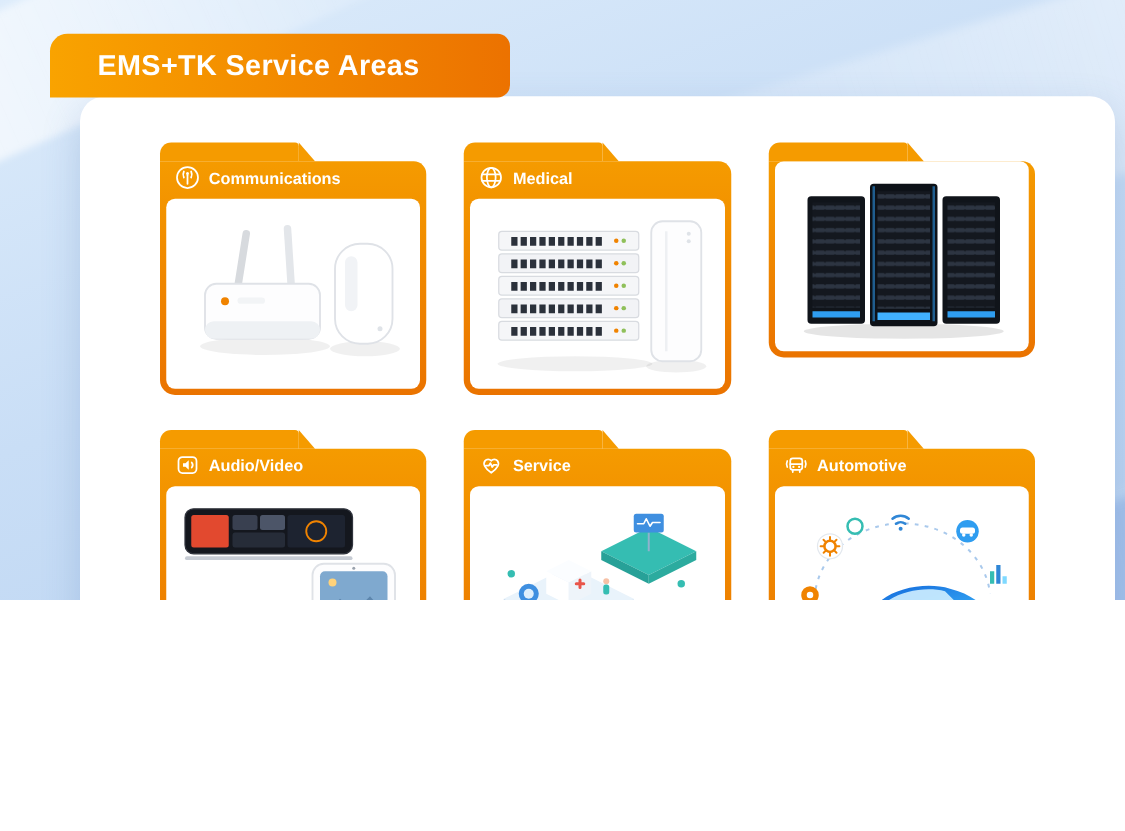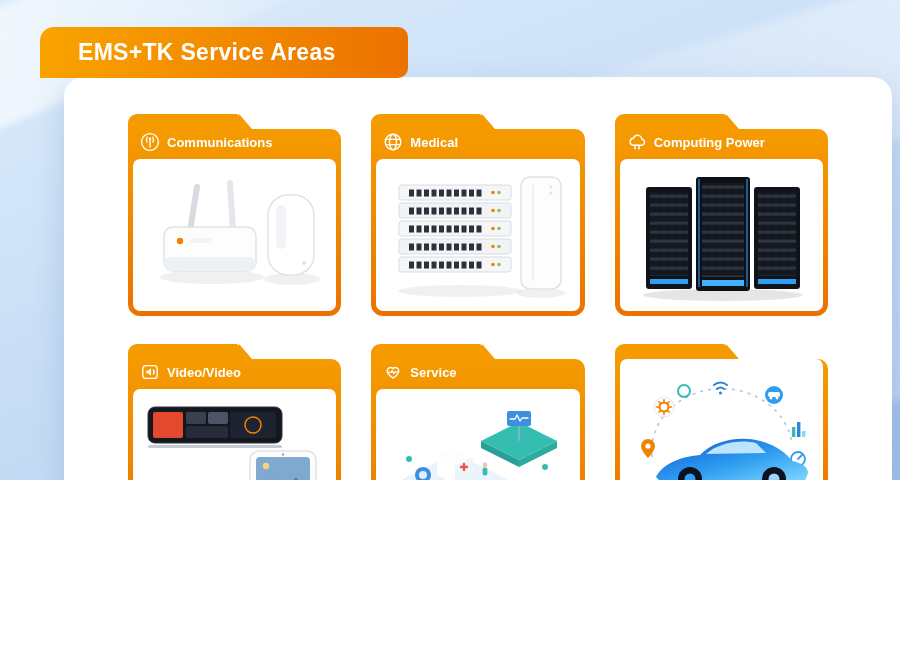--- a/index.html
+++ b/index.html
@@ -149,33 +149,20 @@
               <circle cx="166" cy="22" r="1.6" fill="#dfe3e8"></circle>
               <circle cx="166" cy="28" r="1.6" fill="#dfe3e8"></circle>
             </svg>
           </div>
         </div>
       </div>
 
       <div class="card">
         <div class="tab"></div>
         <div class="folder">
-          <div class="head">
-            <span class="icon">
-              <svg viewBox="0 0 20 20">
-                  <g class="ic">
-                <path d="M5.8 13.2 h8.6 a2.9 2.9 0 0 0 .4-5.8 4.3 4.3 0 0 0-8.4-1.1 3.5 3.5 0 0 0-.6 6.9 Z"></path>
-                <path d="M8 13.2 v2.2 M12 13.2 v2.2"></path>
-              </g>
-                  <circle cx="8" cy="16.6" r="1" fill="#fff"></circle>
-                  <circle cx="12" cy="16.6" r="1" fill="#fff"></circle>
-                </svg>
-            </span>
-            <span class="label">Computing Power</span>
-          </div>
           <div class="body">
             <svg width="186" height="140" viewBox="0 0 186 140">
               <defs>
                 <pattern id="slots" width="8" height="9" patternUnits="userSpaceOnUse">
                   <rect width="8" height="9" fill="#14181f"></rect>
                   <rect y="2.4" width="8" height="3.4" rx="1.2" fill="#2d3542"></rect>
                 </pattern>
               </defs>
               <ellipse cx="95" cy="130" rx="80" ry="6" fill="#000" opacity=".1"></ellipse>
               <rect x="18" y="22" width="46" height="102" rx="3" fill="#10141a"></rect>
@@ -200,21 +187,21 @@
           <div class="head">
             <span class="icon">
               <svg viewBox="0 0 20 20">
                   <g class="ic">
                 <rect x="2.8" y="3.6" width="14.4" height="12.8" rx="3.2"></rect>
                 <path d="M13.4 8 q1.6 2 0 4"></path>
               </g>
                   <path d="M6.4 8.6 v2.8 h2 l2.6 2.4 V6.2 L8.4 8.6 Z" fill="#fff"></path>
                 </svg>
             </span>
-            <span class="label">Video/Video</span>
+            <span class="label">Audio/Video</span>
           </div>
           <div class="body">
             <svg width="186" height="140" viewBox="0 0 186 140">
               <ellipse cx="90" cy="126" rx="76" ry="6" fill="#000" opacity=".05"></ellipse>
               <rect x="6" y="12" width="134" height="36" rx="7" fill="#14171e" stroke="#30343d"></rect>
               <rect x="11" y="17" width="30" height="26" rx="2" fill="#e2492f"></rect>
               <rect x="44" y="17" width="20" height="12" rx="2" fill="#394050"></rect>
               <rect x="66" y="17" width="20" height="12" rx="2" fill="#4c5568"></rect>
               <rect x="44" y="31" width="42" height="12" rx="2" fill="#262c38"></rect>
               <rect x="88" y="17" width="46" height="26" rx="2" fill="#1d2330"></rect>
@@ -286,20 +273,35 @@
               <circle cx="24" cy="64" r="3" fill="#35bdb2"></circle>
               <circle cx="160" cy="72" r="3" fill="#35bdb2"></circle>
             </svg>
           </div>
         </div>
       </div>
 
       <div class="card">
         <div class="tab"></div>
         <div class="folder">
+          <div class="head">
+            <span class="icon">
+              <svg viewBox="0 0 20 20">
+                  <g class="ic">
+                <rect x="5.2" y="4.6" width="9.6" height="9.2" rx="2"></rect>
+                <path d="M5.2 9.2 h9.6"></path>
+                <path d="M7.2 13.8 v1.8 M12.8 13.8 v1.8"></path>
+                <path d="M2.8 6.8 q-1.1 2.4 0 4.8 M17.2 6.8 q1.1 2.4 0 4.8"></path>
+              </g>
+                  <circle cx="7.7" cy="11.5" r=".9" fill="#fff"></circle>
+                  <circle cx="12.3" cy="11.5" r=".9" fill="#fff"></circle>
+                </svg>
+            </span>
+            <span class="label">Automotive</span>
+          </div>
           <div class="body">
             <svg width="186" height="140" viewBox="0 0 186 140">
               <defs>
                 <linearGradient id="carG" x1="0" y1="0" x2="1" y2="1">
                   <stop offset="0" stop-color="#0a57d4"></stop>
                   <stop offset=".55" stop-color="#2f9df0"></stop>
                   <stop offset="1" stop-color="#7fd9ff"></stop>
                 </linearGradient>
               </defs>
               <path d="M24 92 A70 62 0 0 1 164 80" fill="none" stroke="#a9c9ec" stroke-width="1.6" stroke-dasharray="3 5"></path>

